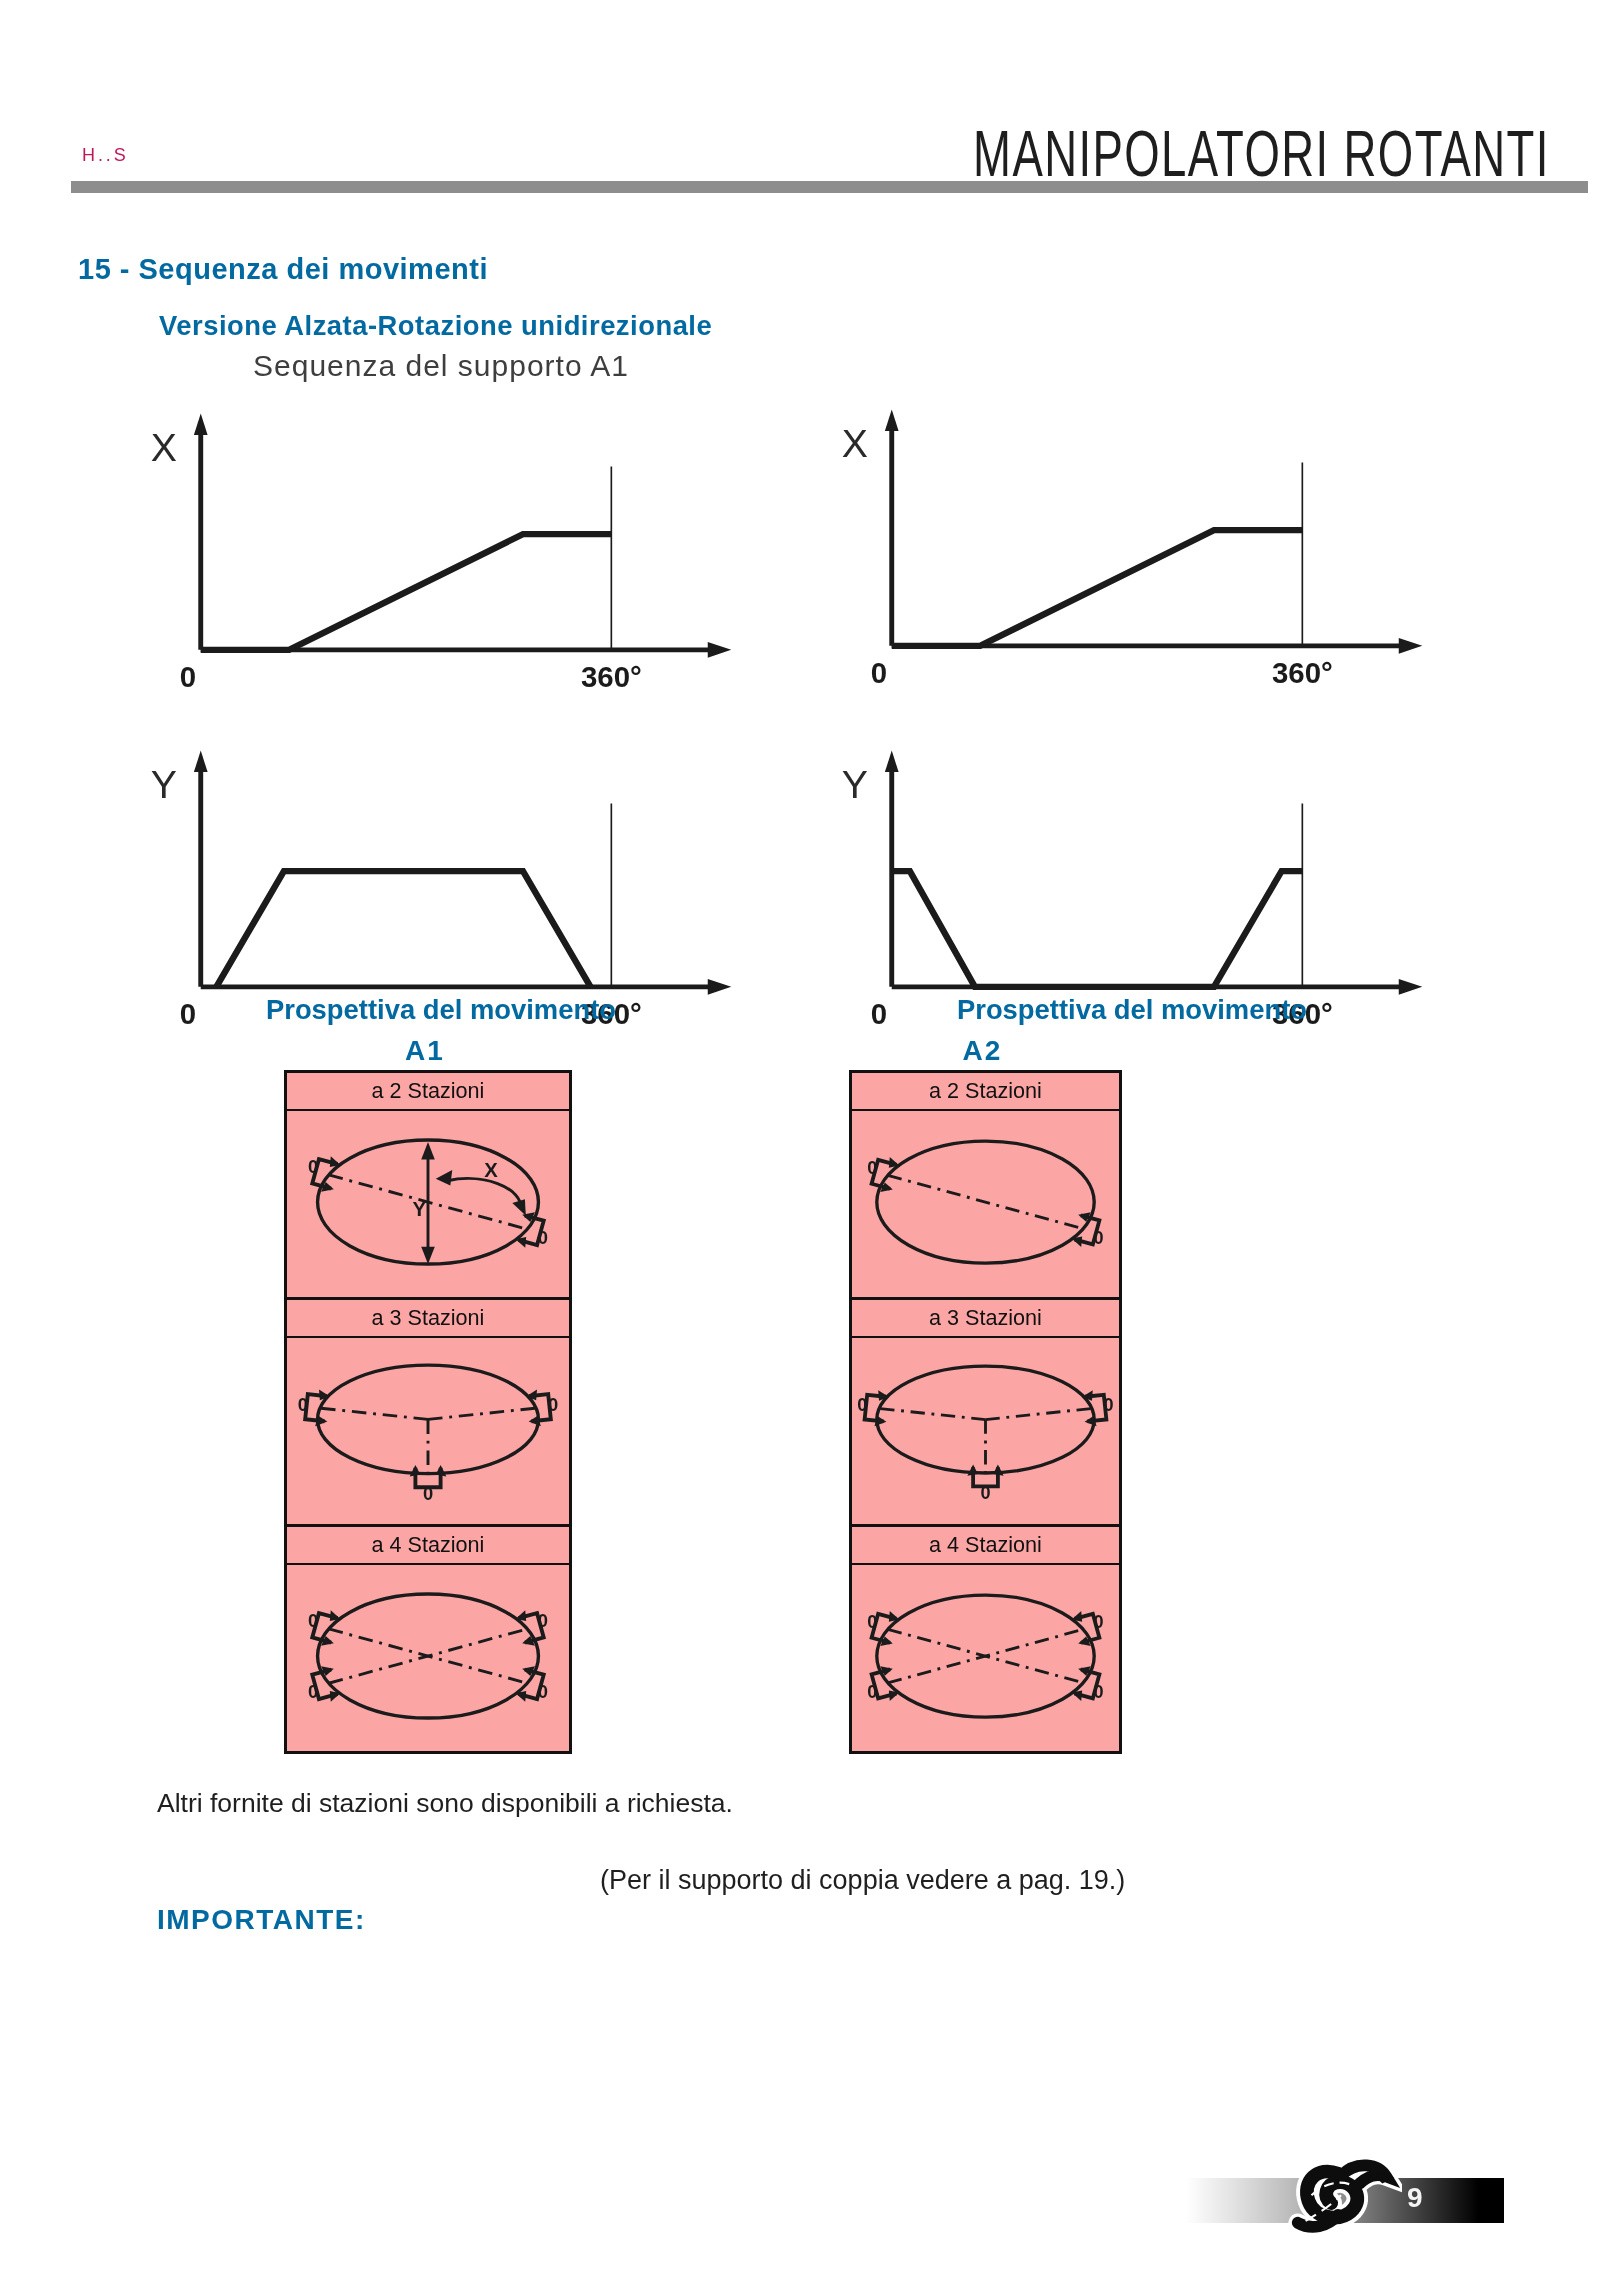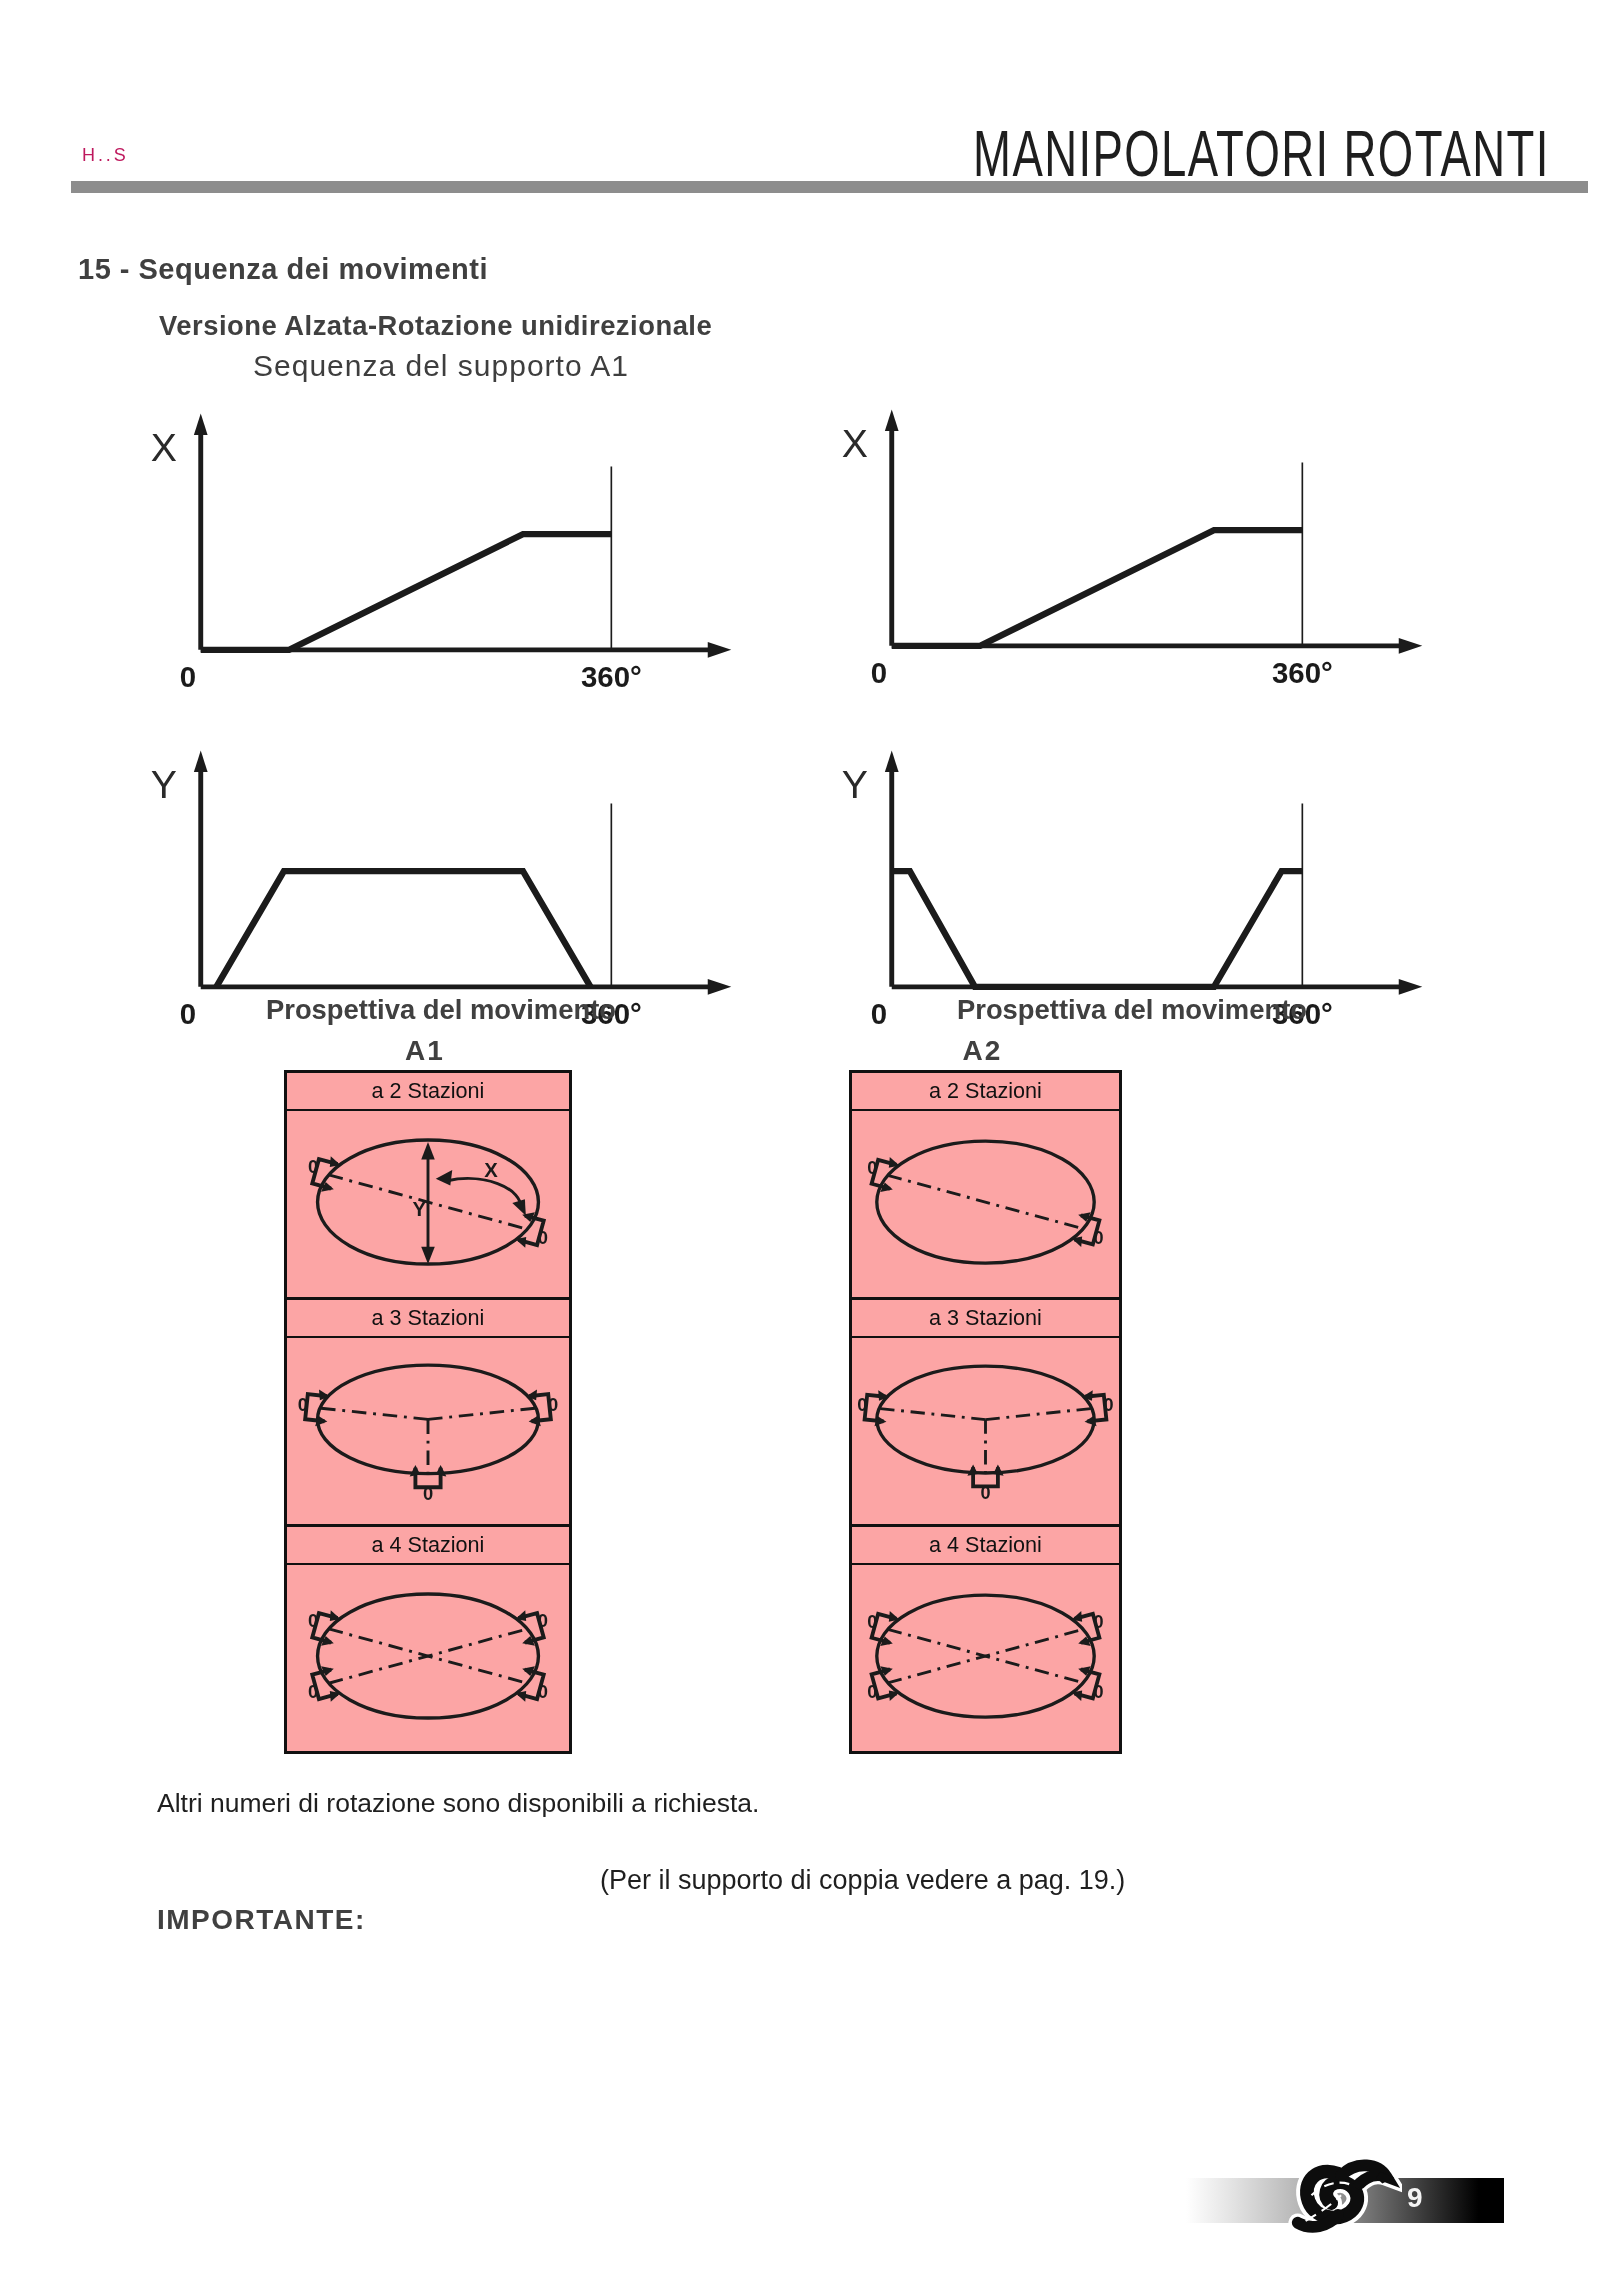--- a/index.html
+++ b/index.html
@@ -12,21 +12,21 @@
 
   
   .model-code{left:82px; top:145px; font-size:18px; color:#be185d; letter-spacing:2.9px;}
   .page-title{
     right:71px; top:116px; font-size:65px; color:#1e1e1e; letter-spacing:2px;
     transform:scaleX(0.70); transform-origin:right center; white-space:nowrap; font-weight:400;
   }
   .header-rule{left:71px; top:181px; width:1517px; height:11.8px; background:#8d8d8d;}
 
   
-  .h-gray{color:#404040; font-weight:bold;}
+  .h-gray{color:#0369a1; font-weight:bold;}
   .sec-title{left:78px; top:253px; font-size:29px; letter-spacing:0.5px;}
   .version-title{left:159px; top:310px; font-size:27.4px; letter-spacing:0.5px;}
 
   .col-a1{left:137px; width:608px;}
   .col-a2{left:828px; width:608px;}
   .seq-title{font-size:30px; color:#3e3e3e; letter-spacing:1px; text-align:center; width:608px;}
   .graph{width:608px; height:304px;}
 
   .persp-title{top:994px; font-size:27.4px; text-align:center;}
   .persp-sub{top:1035px; font-size:28px; text-align:center; letter-spacing:2px;}
@@ -296,21 +296,21 @@
       <path d="M-13,6 L-13,-14 L13,-14 L13,6" fill="none" stroke="#1b1b1b" stroke-width="4"></path>
       <polygon points="-13,9 -19,-3 -8,-1" fill="#1b1b1b"></polygon>
       <polygon points="13,9 8,-1 19,-3" fill="#1b1b1b"></polygon>
     </g>
             <text x="258.6" y="137.8" font-size="19" font-weight="bold" text-anchor="middle" fill="#1b1b1b">0</text>
           </svg>
         </div>
       </div>
     </div>
 
-  <div class="abs note-line">Altri numeri di rotazione sono disponibili a richiesta.</div>
+  <div class="abs note-line">Altri fornite di stazioni sono disponibili a richiesta.</div>
 
   <div class="abs h-gray important-label">IMPORTANTE:</div>
   <div class="abs important-body">
     <p class="ref">(Per il supporto di coppia vedere a pag. 19.)</p>
   </div>
 
   <div class="abs footer-bar"></div>
   <div class="abs footer-logo">
     <svg viewBox="0 0 122 96">
       <g fill="none" stroke="#ffffff" stroke-linecap="round">

